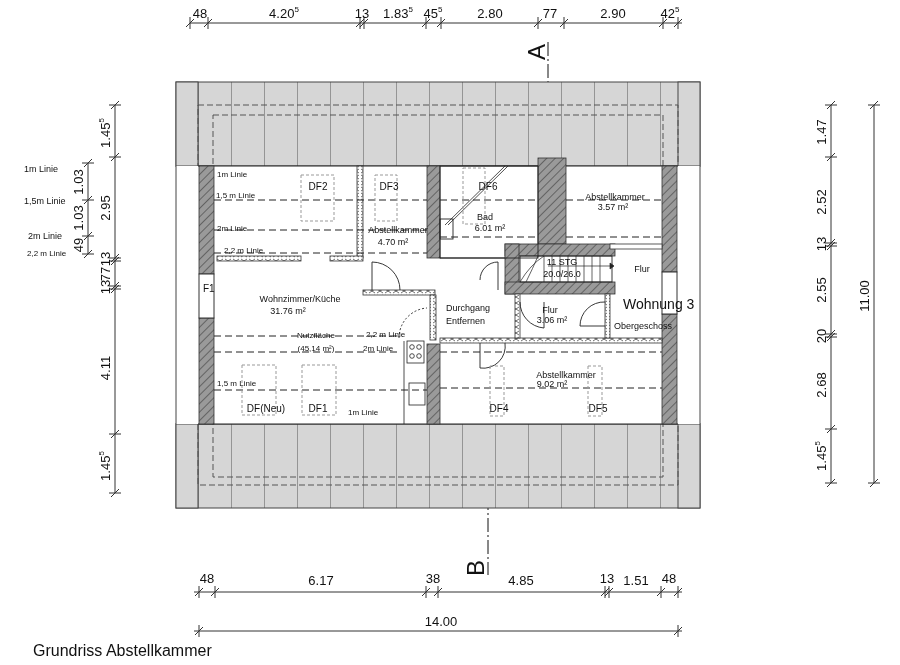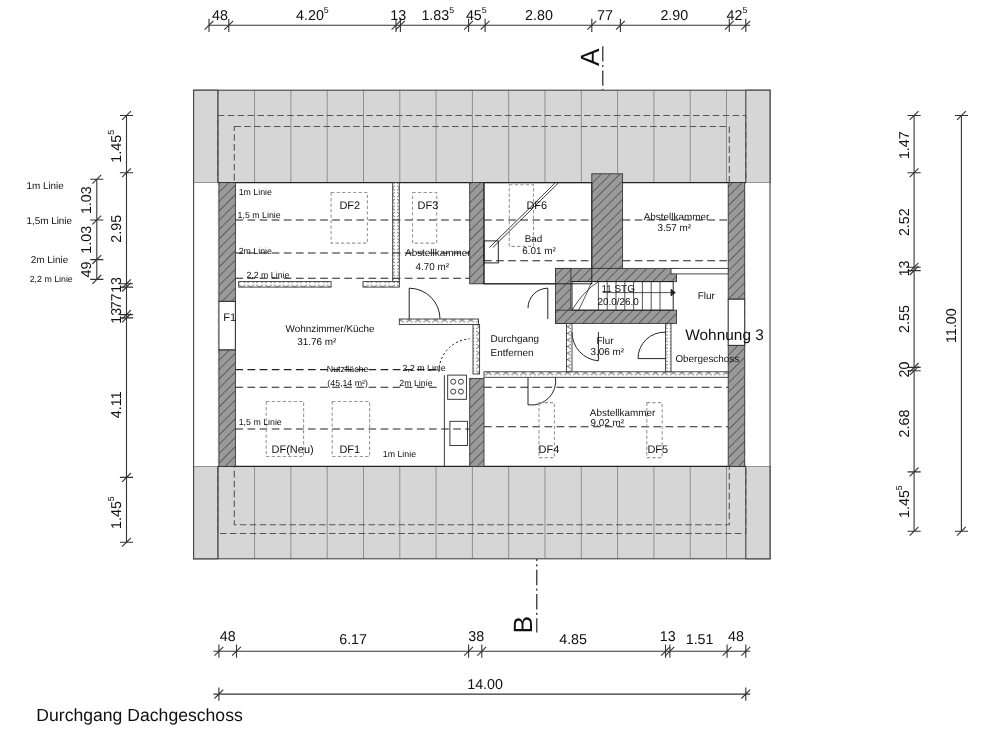--- a/index.html
+++ b/index.html
@@ -322,13 +322,13 @@
     <text class="t dim" x="321" y="585" text-anchor="middle">6.17</text>
     <text class="t dim" x="433" y="583" text-anchor="middle">38</text>
     <text class="t dim" x="521" y="585" text-anchor="middle">4.85</text>
     <text class="t dim" x="607" y="583" text-anchor="middle">13</text>
     <text class="t dim" x="636" y="585" text-anchor="middle">1.51</text>
     <text class="t dim" x="669" y="583" text-anchor="middle">48</text>
     <text class="t dim" x="441" y="626" text-anchor="middle">14.00</text>
   </g>
 </svg>
 
-<div class="title">Durchgang Dachgeschoss</div>
+<div class="title">Grundriss Abstellkammer</div>
 
 </body></html>

